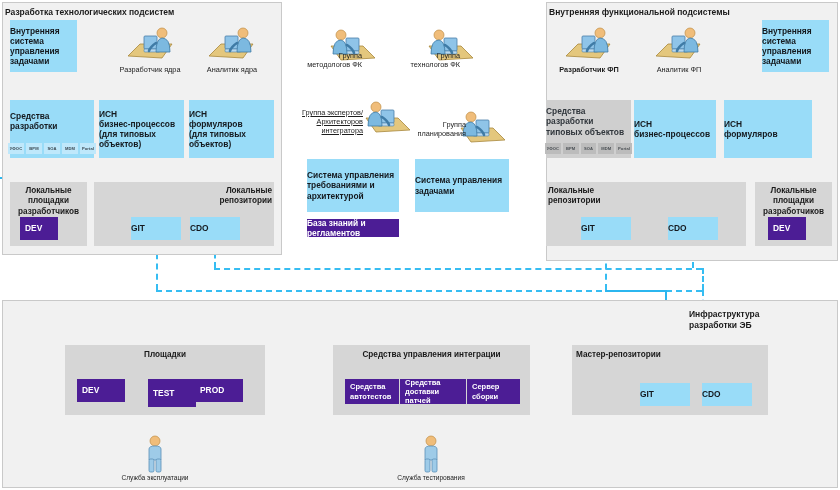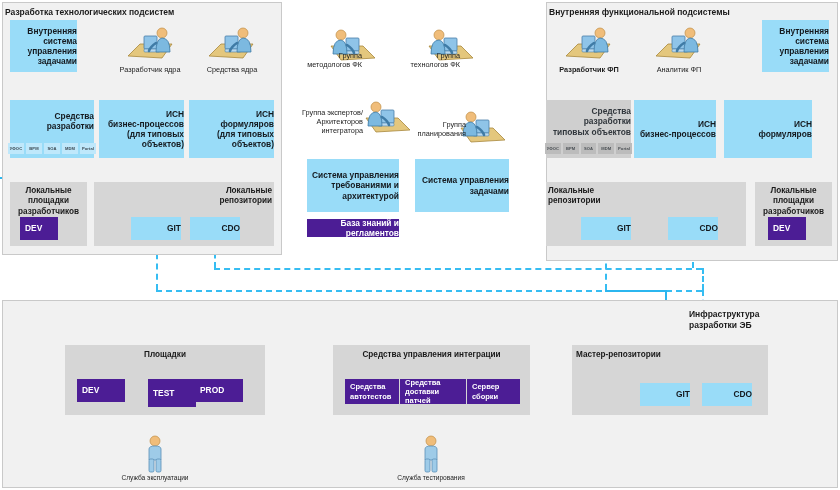--- a/index.html
+++ b/index.html
@@ -9,21 +9,21 @@
 
   
   .panel{position:absolute;background:#f1f1f1;border:1px solid #c9c9c9;box-sizing:border-box;}
   .panel-title{position:absolute;font-size:8.5px;font-weight:bold;color:#1a1a1a;text-align:left;line-height:1.25;white-space:pre-line;}
 
   
   .grp{position:absolute;background:#d6d6d6;box-sizing:border-box;}
   .grp-title{position:absolute;font-size:8.2px;font-weight:bold;color:#1a1a1a;line-height:1.25;text-align:center;white-space:pre-line;}
 
   
-  .box{position:absolute;box-sizing:border-box;display:flex;align-items:center;justify-content:center;text-align:right;line-height:1.22;}
+  .box{position:absolute;box-sizing:border-box;display:flex;align-items:center;justify-content:center;text-align:left;line-height:1.22;}
   .box.light{background:#99dcf8;color:#14191e;font-weight:bold;font-size:8.4px;}
   .box.dark{background:#4c1d95;color:#ffffff;font-weight:bold;font-size:8.4px;}
   .box.dark.left{justify-content:flex-start;padding-left:5px;text-align:left;}
   .box.grey{background:#cfcfcf;color:#30363c;font-weight:bold;font-size:8.4px;align-items:flex-start;padding-top:6px;}
   .box .bt{white-space:pre-line;display:block;width:100%;}
 
   
   .tabs{position:absolute;display:flex;gap:2px;}
   .tab{flex:1;background:#bfe8fb;color:#3a4750;font-size:4.1px;font-weight:bold;display:flex;align-items:center;justify-content:center;height:100%;letter-spacing:.1px;}
   .tab.gt{background:#bcbcbc;color:#4a4f54;}
@@ -130,21 +130,21 @@
   <div class="ico" style="left:203px;top:26px;">
     <svg width="56" height="36" viewBox="0 0 56 36">
       <polygon points="6,30 18,18 50,18 40,32" fill="#e4c77d" stroke="#a8883c" stroke-width="0.8"></polygon>
       <rect x="22" y="10" width="13" height="13" rx="1" fill="#8fc4e8" stroke="#4a7fa8" stroke-width="0.8"></rect>
       <rect x="22" y="23" width="16" height="3" rx="1" fill="#b9d9ef" stroke="#4a7fa8" stroke-width="0.6"></rect>
       <circle cx="40" cy="7" r="5" fill="#f0bd7a" stroke="#c08e45" stroke-width="0.7"></circle>
       <path d="M34 26 q0-13 6-14 q8 0 8 14 z" fill="#7cb9e0" stroke="#3f7ba6" stroke-width="0.8"></path>
       <path d="M34 17 q-6 4 -7 8" stroke="#3f7ba6" stroke-width="2.6" fill="none" stroke-linecap="round"></path>
     </svg>
   </div>
-  <div class="ico-label" style="left:186px;top:66px;width:92px;">Средства ядра</div>
+  <div class="ico-label" style="left:186px;top:66px;width:92px;">Аналитик ядра</div>
 
   <div class="box light" style="left:10px;top:100px;width:84px;height:58px;align-items:flex-start;padding-top:11px;">
       <span class="bt">Средства
 разработки</span>
     </div>
   <div class="tabs" style="left:8px;top:143px;width:88px;height:11px;">
     <div class="tab">УФОС</div>
     <div class="tab">BPM</div>
     <div class="tab">SOA</div>
     <div class="tab">MDM</div>
@@ -212,21 +212,21 @@
   <div class="ico" style="left:360px;top:100px;">
     <svg width="56" height="36" viewBox="0 0 56 36" style="transform:scaleX(-1)">
       <polygon points="6,30 18,18 50,18 40,32" fill="#e4c77d" stroke="#a8883c" stroke-width="0.8"></polygon>
       <rect x="22" y="10" width="13" height="13" rx="1" fill="#8fc4e8" stroke="#4a7fa8" stroke-width="0.8"></rect>
       <rect x="22" y="23" width="16" height="3" rx="1" fill="#b9d9ef" stroke="#4a7fa8" stroke-width="0.6"></rect>
       <circle cx="40" cy="7" r="5" fill="#f0bd7a" stroke="#c08e45" stroke-width="0.7"></circle>
       <path d="M34 26 q0-13 6-14 q8 0 8 14 z" fill="#7cb9e0" stroke="#3f7ba6" stroke-width="0.8"></path>
       <path d="M34 17 q-6 4 -7 8" stroke="#3f7ba6" stroke-width="2.6" fill="none" stroke-linecap="round"></path>
     </svg>
   </div>
-  <div class="ico-label r" style="left:291px;top:109px;width:72px;">Группа экспертов/
+  <div class="ico-label r" style="left:291px;top:109px;width:72px;text-decoration:underline;">Группа экспертов/
 Архитекторов
 интегратора</div>
 
   <div class="ico" style="left:455px;top:110px;">
     <svg width="56" height="36" viewBox="0 0 56 36" style="transform:scaleX(-1)">
       <polygon points="6,30 18,18 50,18 40,32" fill="#e4c77d" stroke="#a8883c" stroke-width="0.8"></polygon>
       <rect x="22" y="10" width="13" height="13" rx="1" fill="#8fc4e8" stroke="#4a7fa8" stroke-width="0.8"></rect>
       <rect x="22" y="23" width="16" height="3" rx="1" fill="#b9d9ef" stroke="#4a7fa8" stroke-width="0.6"></rect>
       <circle cx="40" cy="7" r="5" fill="#f0bd7a" stroke="#c08e45" stroke-width="0.7"></circle>
       <path d="M34 26 q0-13 6-14 q8 0 8 14 z" fill="#7cb9e0" stroke="#3f7ba6" stroke-width="0.8"></path>

